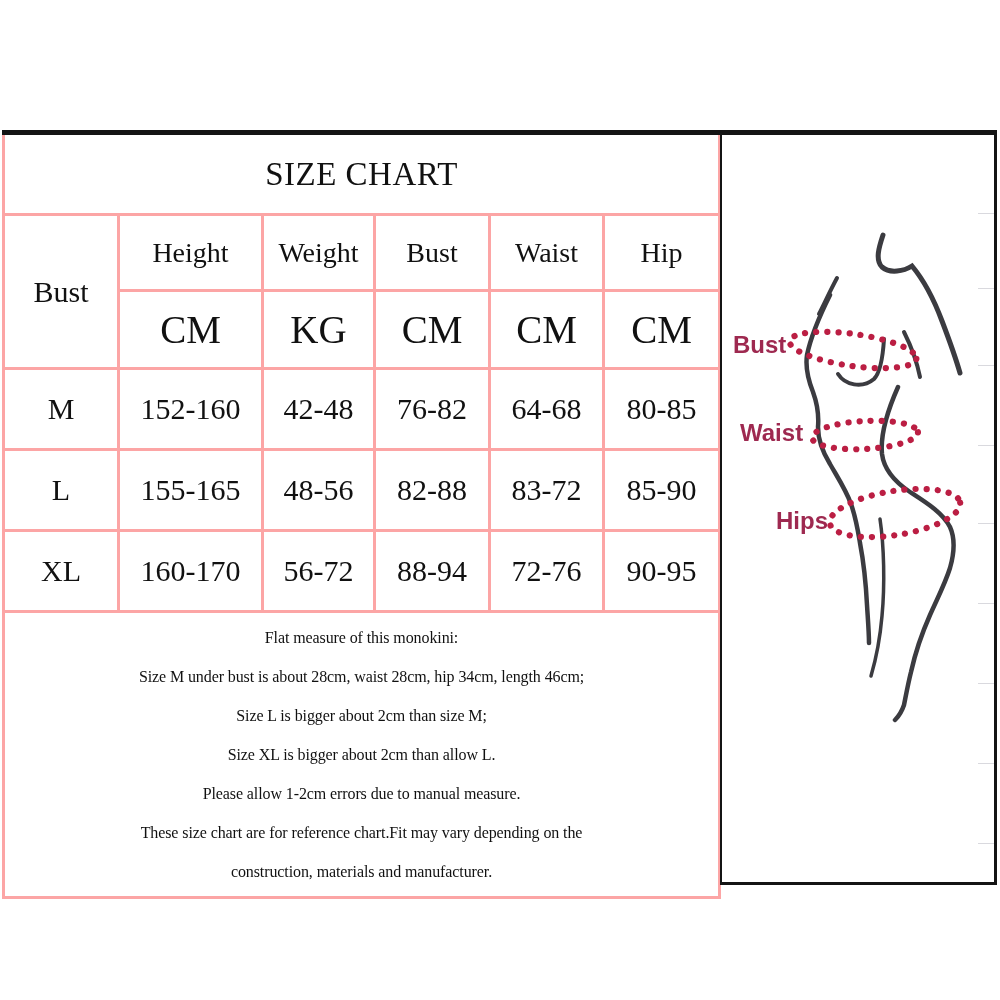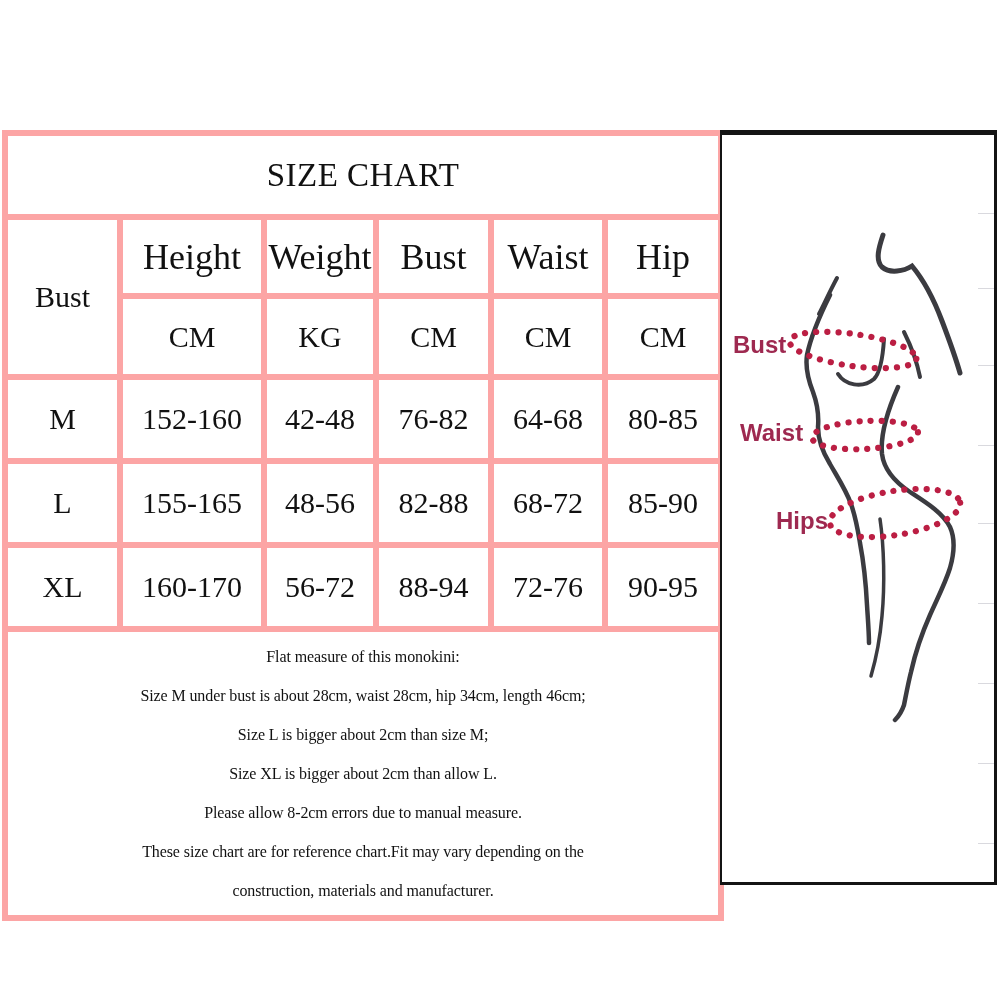--- a/index.html
+++ b/index.html
@@ -7,26 +7,26 @@
     position:relative;width:1000px;height:1000px;background:#ffffff;overflow:hidden;
     font-family:"Liberation Serif","DejaVu Serif",serif;color:#111;
   }
   
   table.size-table{
     position:absolute;left:2px;top:130px;width:716px;height:755px;
     border-collapse:collapse;table-layout:fixed;
     border:3px solid #141414;border-top:5px solid #141414;
   }
   table.size-table td{
-    border:6px solid #fca5a5;text-align:center;vertical-align:middle;
+    border:3px solid #fca5a5;text-align:center;vertical-align:middle;
     padding:0;overflow:hidden;
   }
   td.title-cell{font-size:33px;letter-spacing:0.5px;height:78px;}
-  td.head-cell{font-size:36px;height:73px;}
-  td.unit-cell{font-size:30px;height:75px;}
+  td.head-cell{font-size:28px;height:73px;}
+  td.unit-cell{font-size:39px;height:75px;}
   td.size-head{font-size:30px;}
   td.data-cell{font-size:30px;height:78px;}
   td.notes-cell{
     text-align:left;vertical-align:top;height:283px;
     padding:12px 6px 0 8px;
   }
   .note-line{
     font-size:16px;line-height:39px;white-space:nowrap;letter-spacing:-0.1px;
   }
   
@@ -83,38 +83,38 @@
         <td class="data-cell">42-48</td>
         <td class="data-cell">76-82</td>
         <td class="data-cell">64-68</td>
         <td class="data-cell">80-85</td>
       </tr>
       <tr>
         <td class="data-cell">L</td>
         <td class="data-cell">155-165</td>
         <td class="data-cell">48-56</td>
         <td class="data-cell">82-88</td>
-        <td class="data-cell">68-72</td>
+        <td class="data-cell">83-72</td>
         <td class="data-cell">85-90</td>
       </tr>
       <tr>
         <td class="data-cell">XL</td>
         <td class="data-cell">160-170</td>
         <td class="data-cell">56-72</td>
         <td class="data-cell">88-94</td>
         <td class="data-cell">72-76</td>
         <td class="data-cell">90-95</td>
       </tr>
       <tr>
         <td class="notes-cell" colspan="6">
           <div class="note-line">Flat measure of this monokini:</div>
           <div class="note-line">Size M under bust is about 28cm, waist 28cm, hip 34cm, length 46cm;</div>
           <div class="note-line">Size L is bigger about 2cm than size M;</div>
           <div class="note-line">Size XL is bigger about 2cm than allow L.</div>
-          <div class="note-line">Please allow 8-2cm errors due to manual measure.</div>
+          <div class="note-line">Please allow 1-2cm errors due to manual measure.</div>
           <div class="note-line">These size chart are for reference chart.Fit may vary depending on the</div>
           <div class="note-line">construction, materials and manufacturer.</div>
         </td>
       </tr>
     </tbody>
   </table>
 
   <div class="figure-panel">
 
     <div class="ghost-tick" style="top:78px"></div>

